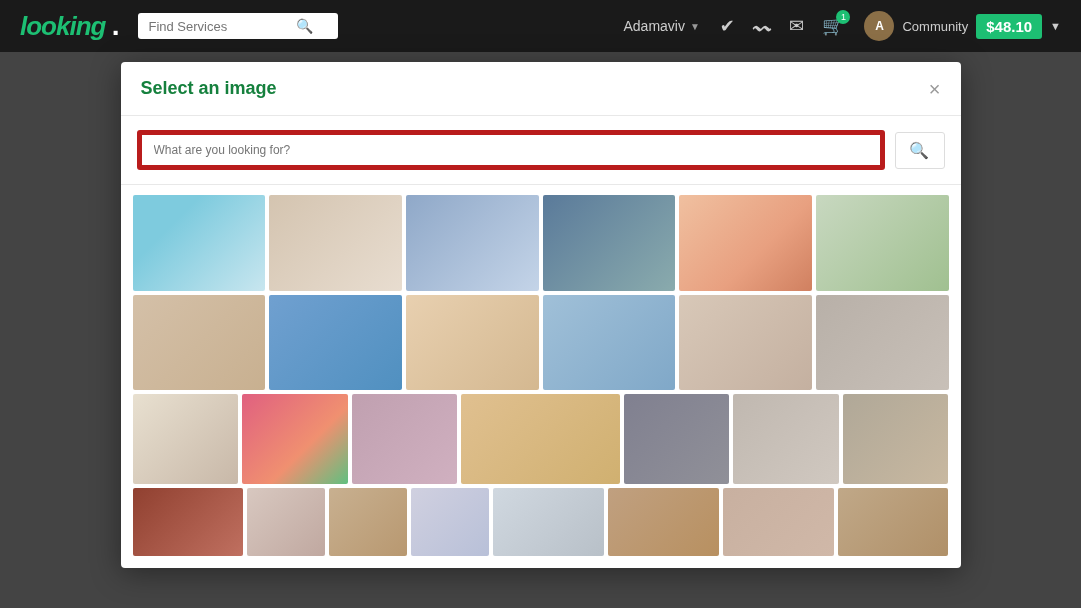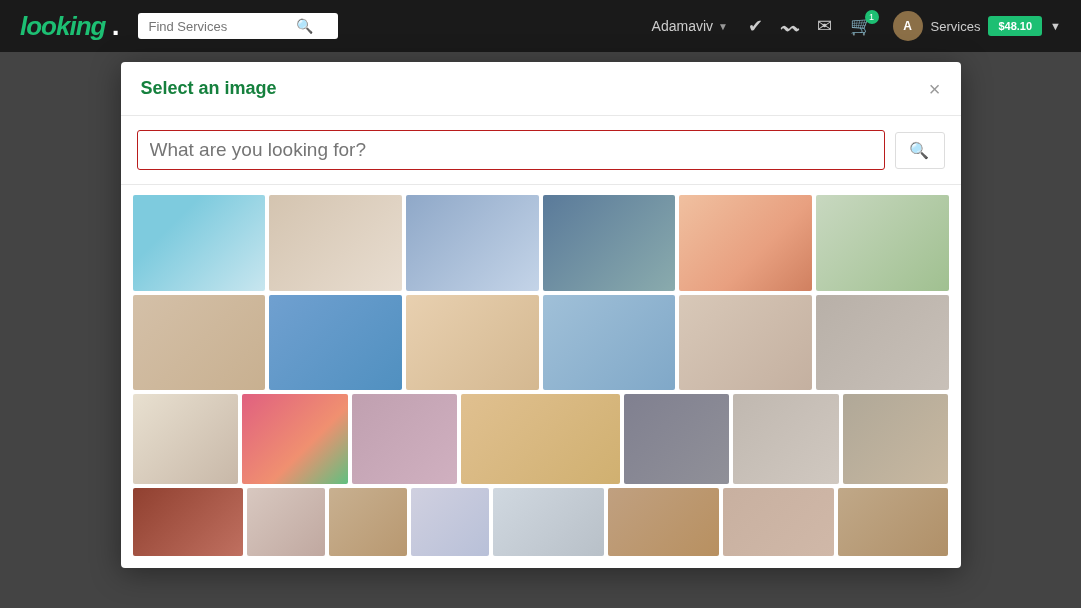--- a/index.html
+++ b/index.html
@@ -98,21 +98,21 @@
       font-size: 12px;
       font-weight: bold;
       overflow: hidden;
     }
     .nav-username { color: #ccc; font-size: 13px; }
     .nav-balance {
       background: #1dbf73;
       color: #fff;
       padding: 4px 10px;
       border-radius: 3px;
-      font-size: 11px;
+      font-size: 15px;
       font-weight: bold;
     }
     .nav-dropdown-arrow { color: #ccc; font-size: 11px; }
 
     
     .bg-overlay {
       position: absolute;
       top: 52px;
       left: 0;
       right: 0;
@@ -170,24 +170,24 @@
       padding: 14px 16px;
       border-bottom: 1px solid #e8e8e8;
       flex-shrink: 0;
       display: flex;
       align-items: center;
       gap: 10px;
       background: #fff;
     }
     .modal-search-input {
       flex: 1;
-      border: 1px solid #b91c1c;
+      border: 5px solid #b91c1c;
       border-radius: 3px;
       padding: 8px 12px;
-      font-size: 19px;
+      font-size: 12px;
       color: #999;
       outline: none;
     }
     .modal-search-btn {
       background: #fff;
       border: 1px solid #ddd;
       border-radius: 3px;
       padding: 8px 14px;
       cursor: pointer;
       color: #555;
@@ -277,21 +277,21 @@
     <div class="nav-icon">✔</div>
     <div class="nav-icon">〰</div>
     <div class="nav-icon">✉</div>
     <div class="nav-icon">
       🛒
       <span class="badge">1</span>
     </div>
   </div>
   <div class="nav-user">
     <div class="nav-avatar">A</div>
-    <span class="nav-username">Services</span>
+    <span class="nav-username">Community</span>
     <span class="nav-balance">$48.10</span>
     <span class="nav-dropdown-arrow">▼</span>
   </div>
 </nav>
 
 <div class="bg-overlay"></div>
 
 <div class="modal-overlay">
   <div class="modal">
 

